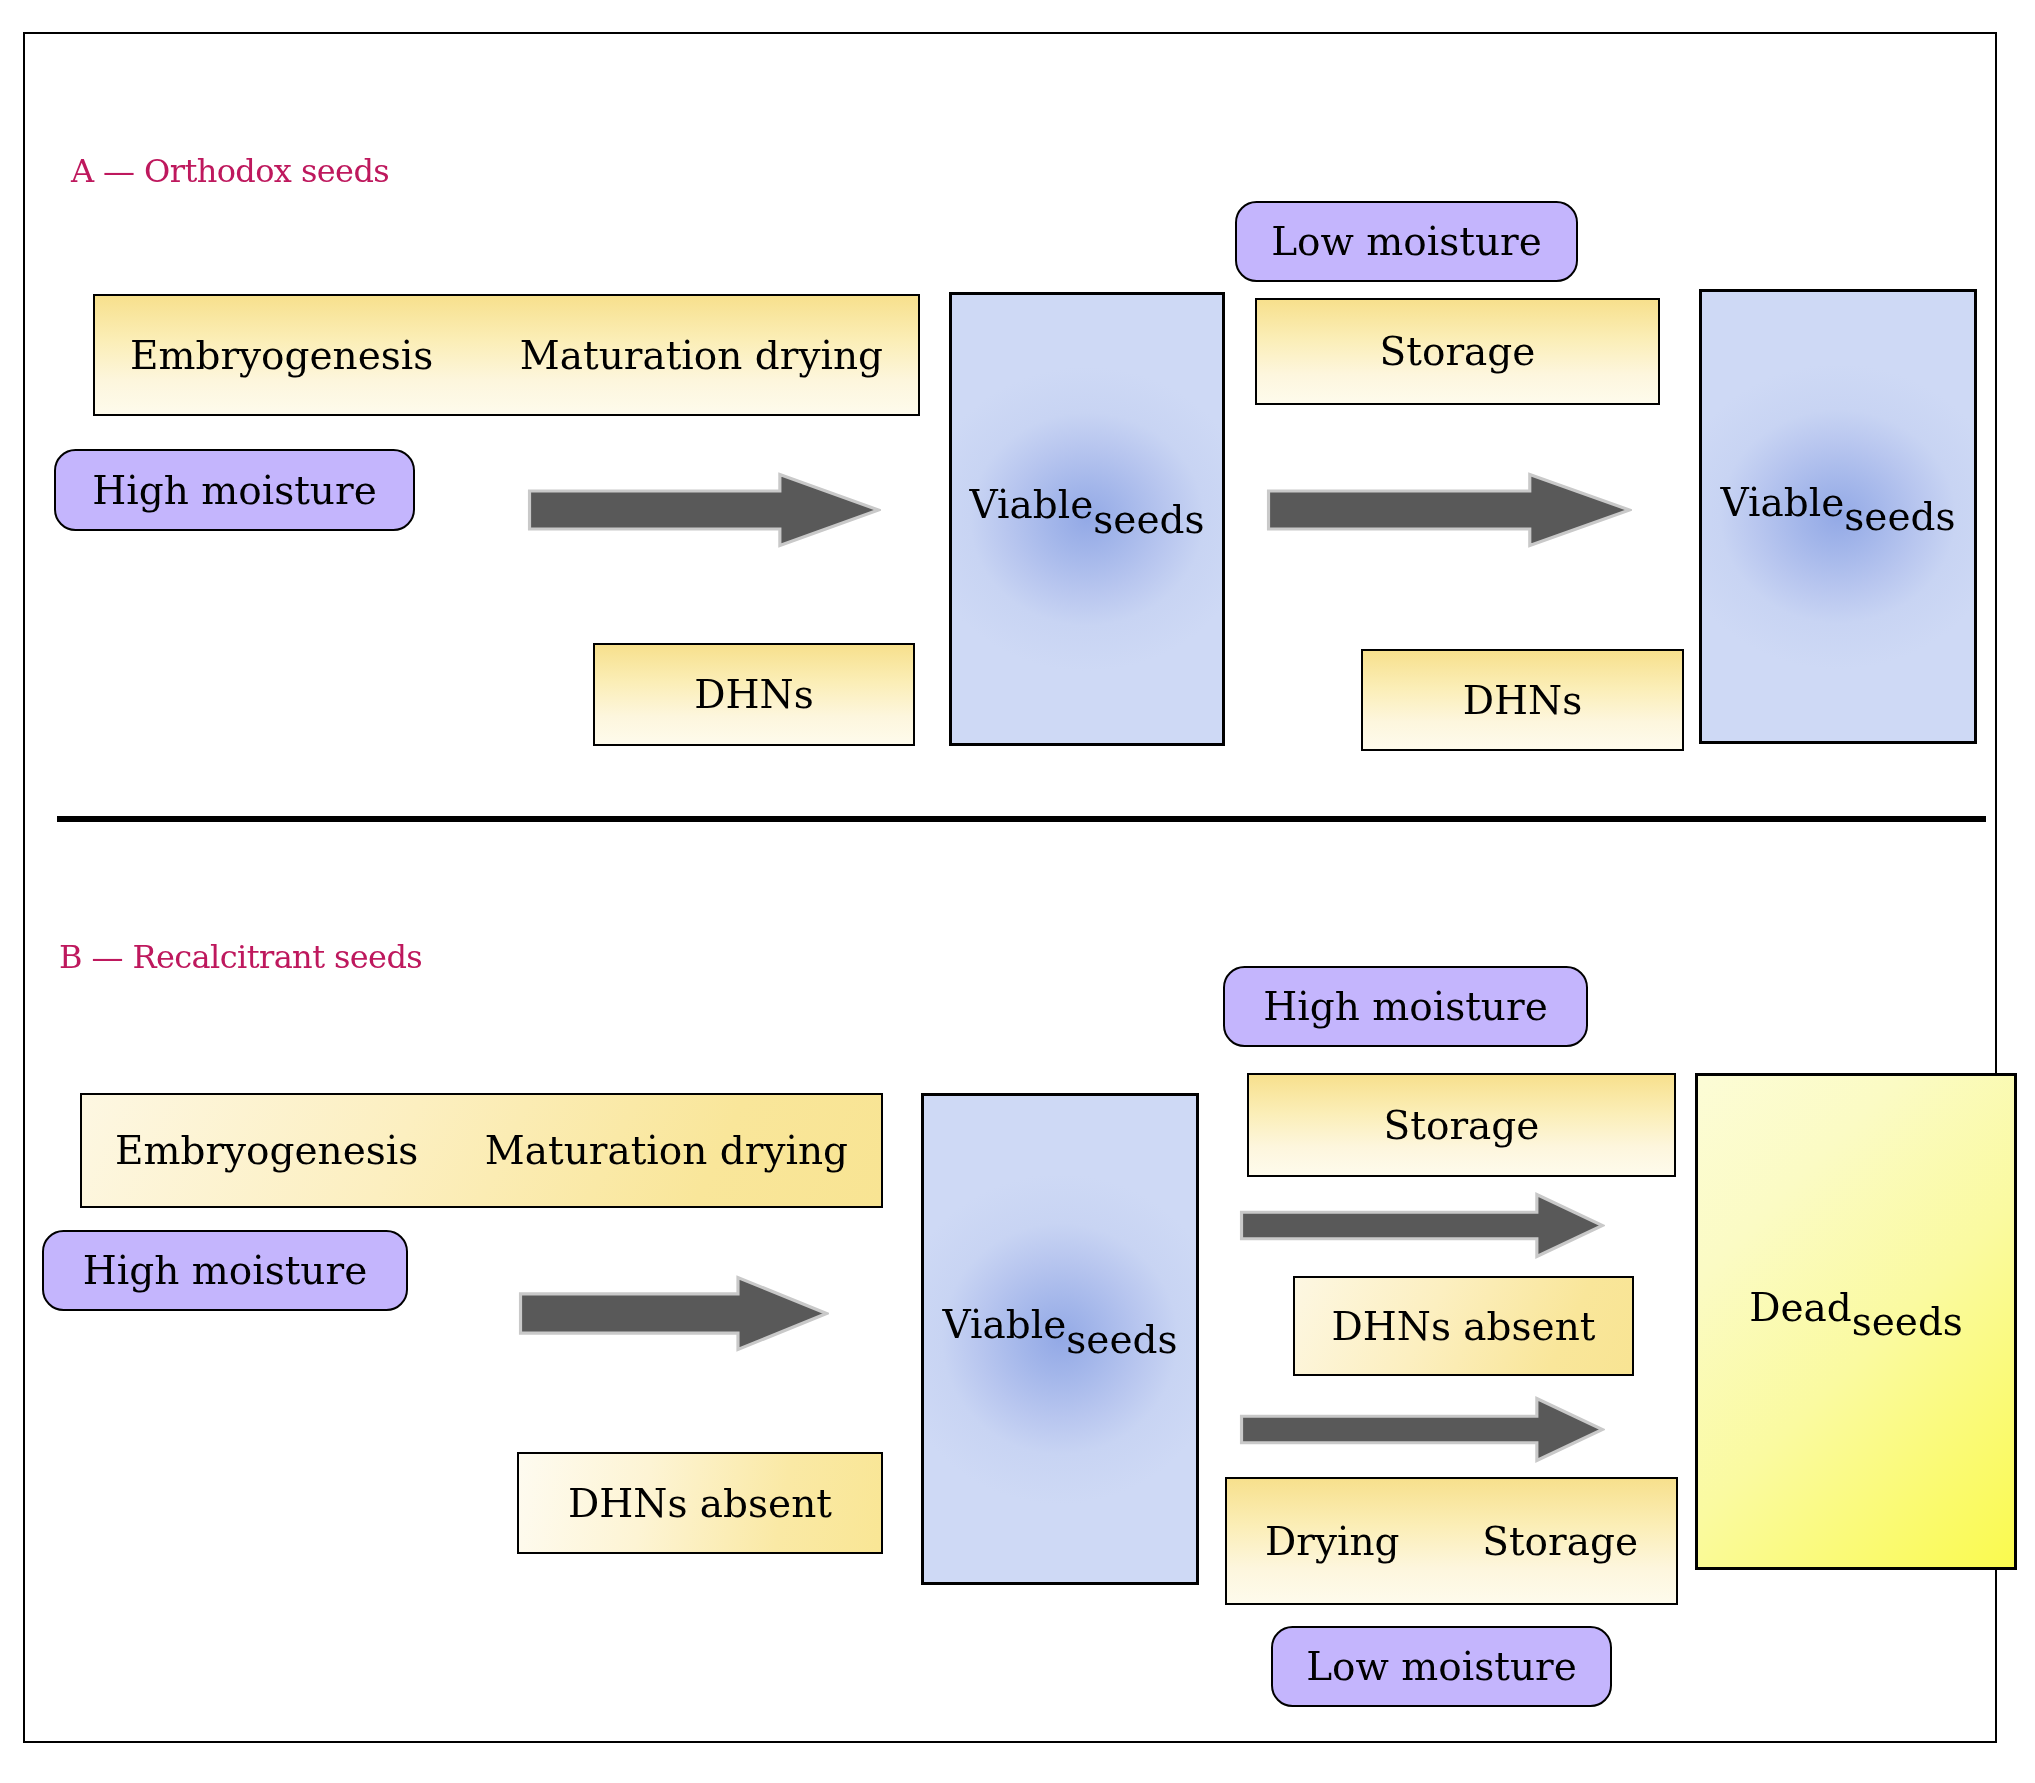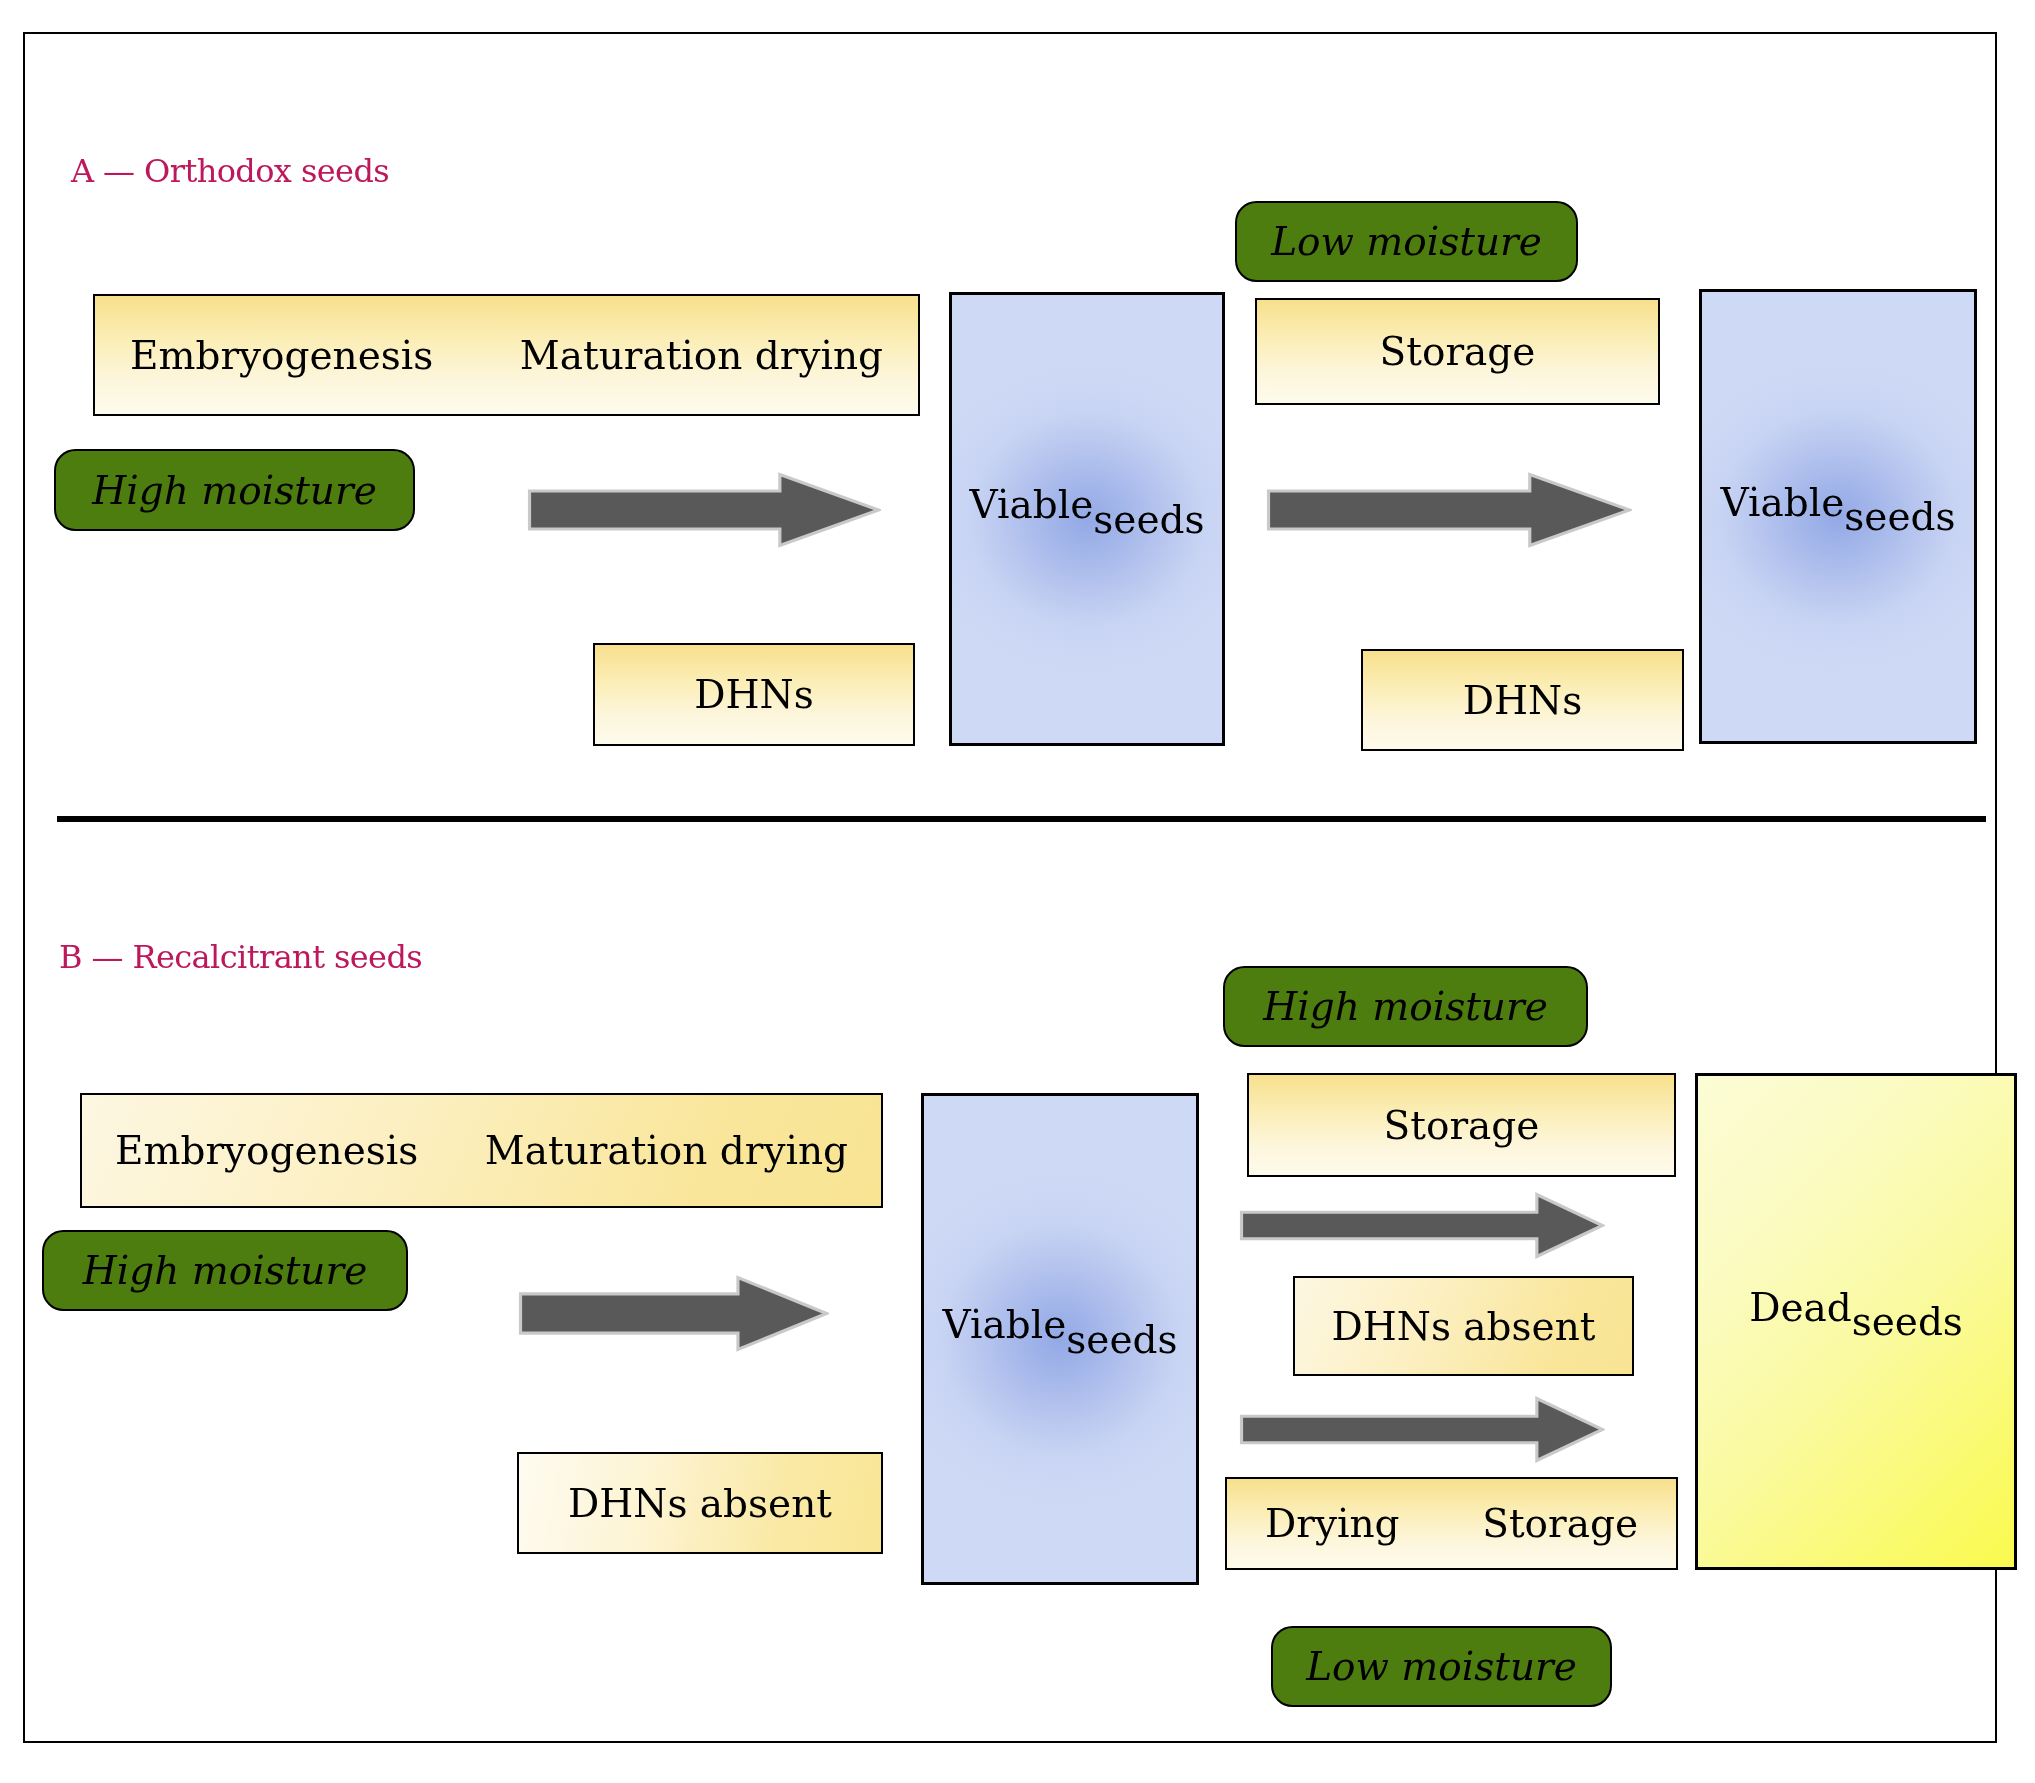--- a/index.html
+++ b/index.html
@@ -52,21 +52,21 @@
     border-width:3.2px;
   }
   
   .deadyellow{
     background:linear-gradient(135deg,#fcfcd6 0%,#fbfbc4 25%,#fafaa0 55%,#fafa72 80%,#fafa4e 100%);
     border-width:3.2px;
   }
   
   .pill{
     position:absolute;box-sizing:border-box;border:2.5px solid #000;border-radius:21.5px;
-    background:#4d7c0f;display:flex;align-items:center;justify-content:center;color:#000;font-style:italic;
+    background:#c4b5fd;display:flex;align-items:center;justify-content:center;color:#000;
   }
   .pill .txt{white-space:nowrap;font-size:39px;line-height:1;}
 
   
   .stack{
     position:absolute;left:0;right:0;top:0;bottom:0;
     display:flex;flex-direction:row;align-items:center;justify-content:center;
   }
   .stack span{font-size:39px;line-height:1;display:block;}
   .stack span:first-child{margin-bottom:29px;}
@@ -181,21 +181,21 @@
   <div class="box yellow-diag center" style="left:1256px;top:1276px;width:341px;height:100px;">
     <span class="txt">DHNs absent</span>
   </div>
 
   <div class="arrow" style="left:1239px;top:1396px;width:366px;height:67px;">
     <svg viewBox="0 0 580 106" preserveAspectRatio="none">
       <polygon points="4,32 472,32 472,4 576,53 472,102 472,74 4,74" fill="#595959" stroke="#c9c9c9" stroke-width="5"></polygon>
     </svg>
   </div>
 
-  <div class="box yellow two-col" style="left:1188px;top:1477px;width:453px;height:93px;padding:12px 38px;">
+  <div class="box yellow two-col" style="left:1188px;top:1477px;width:453px;height:128px;padding:12px 38px;">
     <span class="txt">Drying</span>
     <span class="txt">Storage</span>
   </div>
 
   <div class="pill" style="left:1271px;top:1626px;width:341px;height:81px;">
     <span class="txt">Low moisture</span>
   </div>
 
   <div class="box deadyellow" style="left:1658px;top:1073px;width:322px;height:497px;">
     <div class="stack">

